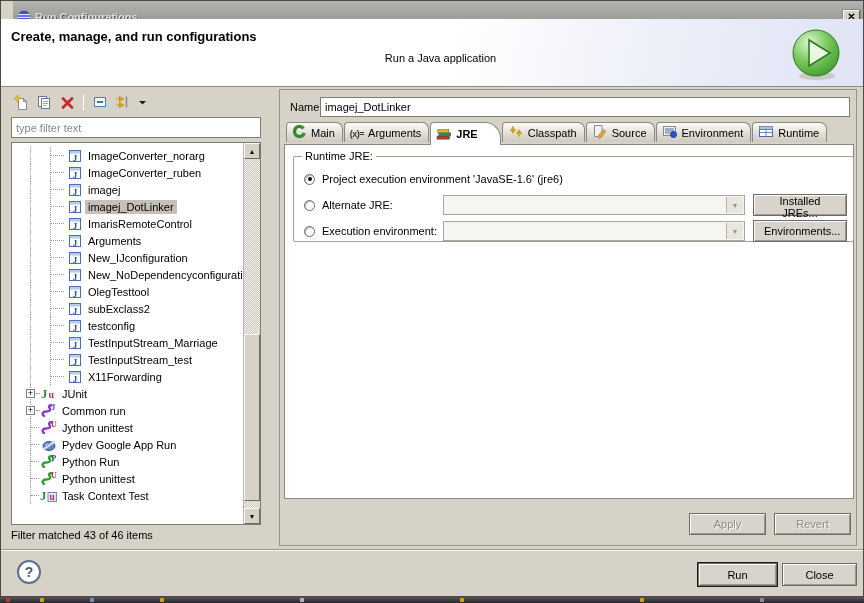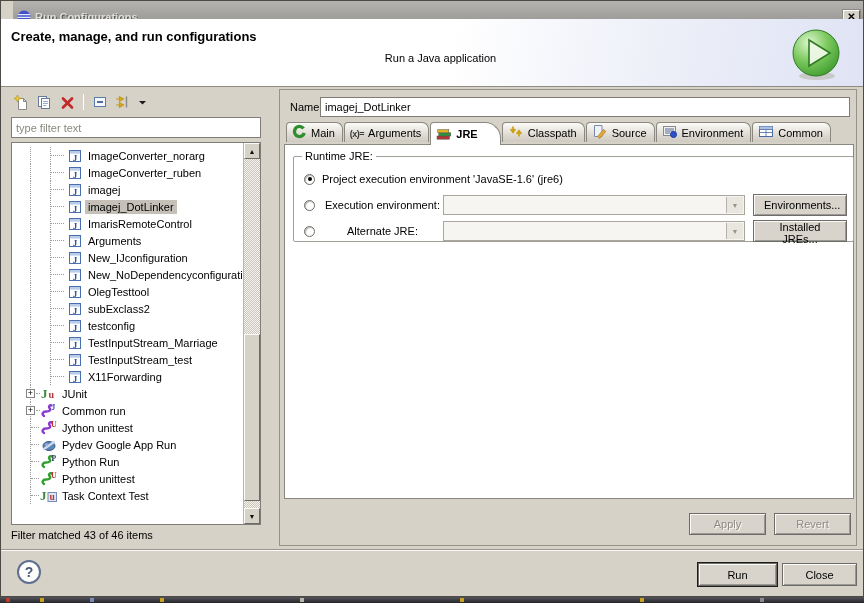--- a/index.html
+++ b/index.html
@@ -50,21 +50,21 @@
 .tab{height:20px;display:flex;align-items:center;gap:4px;padding:0 7px 0 5px;border:1px solid #8a887f;border-bottom:none;border-radius:4px 7px 0 0;background:linear-gradient(to bottom,#fcfbf8,#dbd7cf 70%,#cfcbc2);margin-right:1px;position:relative;}
 .tab.active{height:23px;background:#fff;border-radius:4px 16px 0 0;padding-right:22px;z-index:4;font-weight:bold;}
 .tab .tl{white-space:nowrap;}
 .argsym{font-size:9px;font-weight:bold;color:#3a3a3a;letter-spacing:-0.5px;}
 .tab-content{position:absolute;left:4px;top:54px;width:570px;height:355px;background:#fff;border:1px solid #8a887f;z-index:2;}
 .group{position:absolute;left:8px;top:5px;width:552px;height:92px;border:1px solid #a29f96;border-radius:2px;padding:4px 6px 0 6px;}
 .group legend{padding:0 3px;margin-left:2px;font-size:11px;}
 .radio-row{display:flex;align-items:center;height:26px;}
 .radio{width:11px;height:11px;border-radius:50%;background:#fff;border:1px solid #6e6c66;box-shadow:inset 1px 1px 1px #b9b6ae;display:inline-block;position:relative;flex:0 0 auto;margin:0 7px 0 4px;}
 .radio.checked::after{content:"";position:absolute;left:2.5px;top:2.5px;width:4px;height:4px;border-radius:50%;background:#000;}
-.rlabel{white-space:nowrap;text-align:center;}
+.rlabel{white-space:nowrap;}
 .rlabel.fixed{width:121px;}
 .combo{position:relative;width:302px;height:20px;background:#f6f5f1;border:1px solid #a9a69e;flex:0 0 auto;}
 .combo .combo-arrow{position:absolute;right:1px;top:1px;bottom:1px;width:17px;background:#e9e6df;border-left:1px solid #b5b2aa;display:flex;align-items:center;justify-content:center;font-size:7px;color:#96938b;}
 .btn{background:#d8d4cb;border:1px solid #6e6c68;box-shadow:inset 1px 1px 0 #fbfaf8,inset -1px -1px 0 #9a9894;font-family:"Liberation Sans",sans-serif;font-size:11px;color:#000;height:22px;padding:0 10px;}
 .btn.side{margin-left:8px;width:94px;flex:0 0 auto;}
 .btn.disabled{color:#8e8b84;text-shadow:1px 1px 0 #fbfaf7;}
 .apply-btn{position:absolute;left:409px;top:423px;width:77px;}
 .revert-btn{position:absolute;left:494px;top:423px;width:77px;}
 
 .divider{position:absolute;left:0;right:0;top:548px;height:2px;border-top:1px solid #9a978f;border-bottom:1px solid #fbfaf7;}
@@ -474,51 +474,51 @@
               <circle cx="11.5" cy="10.5" r="3" fill="#2a52cc" stroke="#1a3a99"></circle>
             </svg></span>
           <span class="tl">Environment</span>
         </div>
         <div class="tab">
           <span><svg width="16" height="15">
               <rect x="1.5" y="2.5" width="13" height="10" fill="#fff" stroke="#4a6aa8"></rect>
               <rect x="1.5" y="2.5" width="13" height="3" fill="#a8c0e4"></rect>
               <path d="M8 5.5 v7 M1.5 8.5 h13 M1.5 5.5 h13" stroke="#4a6aa8" stroke-width="0.8"></path>
             </svg></span>
-          <span class="tl">Common</span>
+          <span class="tl">Runtime</span>
         </div>
       </div>
 
     <div class="tab-content">
       <fieldset class="group">
         <legend>Runtime JRE:</legend>
 
         <div class="radio-row">
           <span class="radio checked"></span>
           <span class="rlabel">Project execution environment 'JavaSE-1.6' (jre6)</span>
+        </div>
+
+        <div class="radio-row">
+          <span class="radio"></span>
+          <span class="rlabel fixed">Alternate JRE:</span>
+          <div class="combo">
+            <span></span>
+            <span class="combo-arrow">▼</span>
+          </div>
+          <button class="btn side">Installed JREs...</button>
         </div>
 
         <div class="radio-row">
           <span class="radio"></span>
           <span class="rlabel fixed">Execution environment:</span>
           <div class="combo">
             <span></span>
             <span class="combo-arrow">▼</span>
           </div>
           <button class="btn side">Environments...</button>
-        </div>
-
-        <div class="radio-row">
-          <span class="radio"></span>
-          <span class="rlabel fixed">Alternate JRE:</span>
-          <div class="combo">
-            <span></span>
-            <span class="combo-arrow">▼</span>
-          </div>
-          <button class="btn side">Installed JREs...</button>
         </div>
       </fieldset>
     </div>
 
     <button class="btn disabled apply-btn">Apply</button>
     <button class="btn disabled revert-btn">Revert</button>
   </div>
 
   <div class="divider"></div>
 

